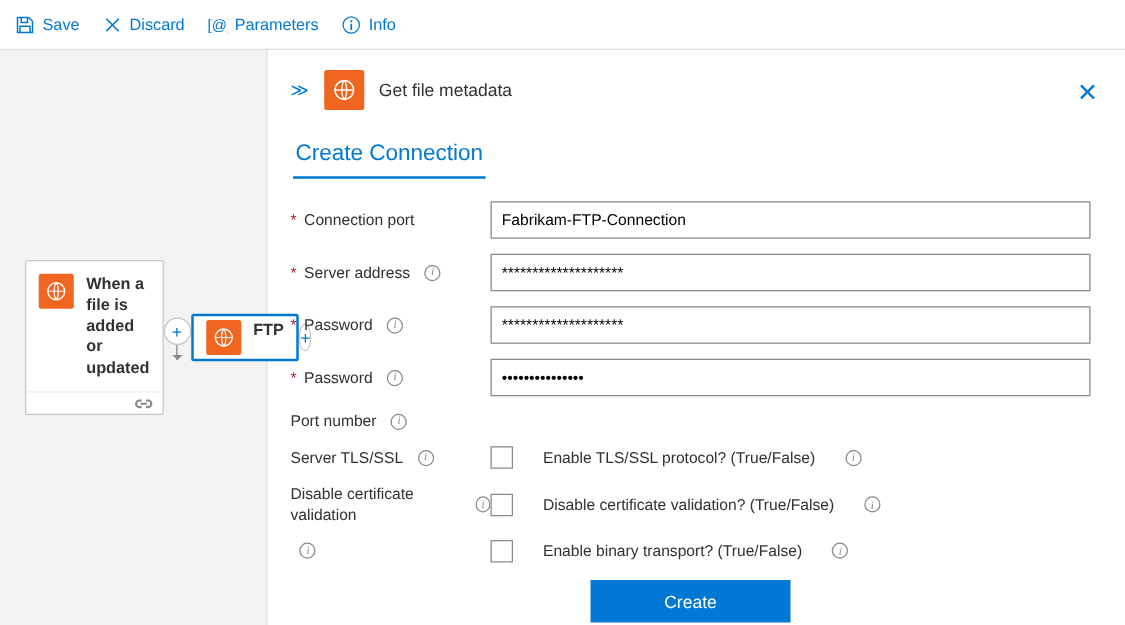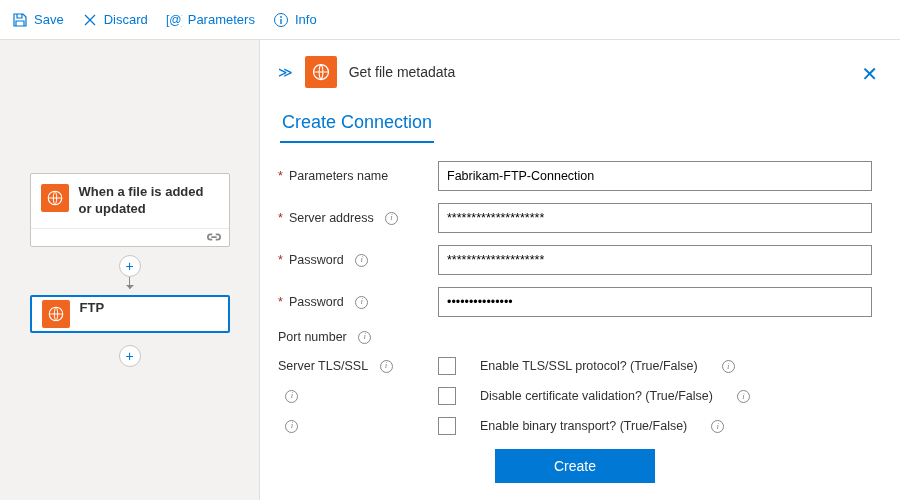--- a/index.html
+++ b/index.html
@@ -1,21 +1,21 @@
 <!DOCTYPE html>
 <html><head>
 <meta charset="utf-8">
 <style>
 * { box-sizing: border-box; margin: 0; padding: 0; font-family: "Segoe UI", sans-serif; }
 body { width: 900px; height: 500px; background: #fff; overflow: hidden; font-size: 13px; color: #323130; }
 .toolbar { height: 40px; border-bottom: 1px solid #e1dfdd; display: flex; padding: 3px 12px; gap: 18px; }
 .tbtn { display: flex; align-items: center; gap: 6px; color: #0078d4; cursor: pointer; font-size: 13px; }
 .tbtn svg { width: 16px; height: 16px; }
 .main { display: flex; height: 460px; }
-.canvas { width: 260px; background: #f3f2f1; border-right: 1px solid #e1dfdd; padding: 30px 20px; display: flex; flex-direction: column; align-items: center; justify-content: center; }
+.canvas { width: 214px; background: #f3f2f1; border-right: 1px solid #e1dfdd; padding: 30px 20px; display: flex; flex-direction: row; align-items: center; }
 .node { width: 200px; background: #fff; border: 1px solid #c8c6c4; border-radius: 2px; position: relative; }
 .node-hd { display: flex; align-items: flex-start; gap: 10px; padding: 10px; }
 .node-ic { width: 28px; height: 28px; background: #f0651f; border-radius: 2px; display: flex; align-items: center; justify-content: center; flex-shrink: 0; }
 .node-ic svg { width: 18px; height: 18px; fill: #fff; }
 .node-tl { font-size: 13px; font-weight: 600; line-height: 1.3; }
 .node-ft { height: 18px; border-top: 1px solid #edebe9; display: flex; justify-content: flex-end; align-items: center; padding-right: 8px; }
 .node-ft svg { width: 14px; height: 12px; fill: #8a8886; }
 .node.sel { border: 2px solid #0078d4; }
 .conn { display: flex; flex-direction: column; align-items: center; }
 .plus { width: 22px; height: 22px; border: 1px solid #c8c6c4; border-radius: 50%; background: #fff; display: flex; align-items: center; justify-content: center; color: #0078d4; font-size: 14px; cursor: pointer; }
@@ -122,21 +122,21 @@
             <path d="M3 12h18M12 3c3 3 3 15 0 18M12 3c-3 3-3 15 0 18" fill="none" stroke="#fff" stroke-width="1.3"></path>
           </svg>
         </div>
       <div class="p-tl">Get file metadata</div>
     </div>
     <div class="tab">Create Connection</div>
 
     <div class="row">
       <div class="lbl">
           <span class="req">*</span>
-          <span>Parameters name</span>
+          <span>Connection port</span>
         </div>
       <div class="fld"><input value="Fabrikam-FTP-Connection" style=""></div>
     </div>
     <div class="row">
       <div class="lbl"><span class="req">*</span><span>Server address</span>&nbsp;<span class="info">i</span></div>
       <div class="fld"><input value="********************" style=""></div>
     </div>
     <div class="row">
       <div class="lbl"><span class="req">*</span><span>Password</span>&nbsp;<span class="info">i</span></div>
       <div class="fld"><input value="********************" style=""></div>
@@ -150,21 +150,21 @@
     </div>
     <div class="row">
       <div class="lbl"><span>Server TLS/SSL</span>&nbsp;<span class="info">i</span></div>
       <div class="ckrow">
           <div class="ck"></div>
           <span class="ck-lbl">Enable TLS/SSL protocol? (True/False)</span>
           <span class="info">i</span>
         </div>
     </div>
     <div class="row">
-      <div class="lbl">&nbsp;<span class="info">i</span></div>
+      <div class="lbl"><span>Disable certificate validation</span>&nbsp;<span class="info">i</span></div>
       <div class="ckrow">
           <div class="ck"></div>
           <span class="ck-lbl">Disable certificate validation? (True/False)</span>
           <span class="info">i</span>
         </div>
     </div>
     <div class="row">
       <div class="lbl">&nbsp;<span class="info">i</span></div>
       <div class="ckrow">
           <div class="ck"></div>

